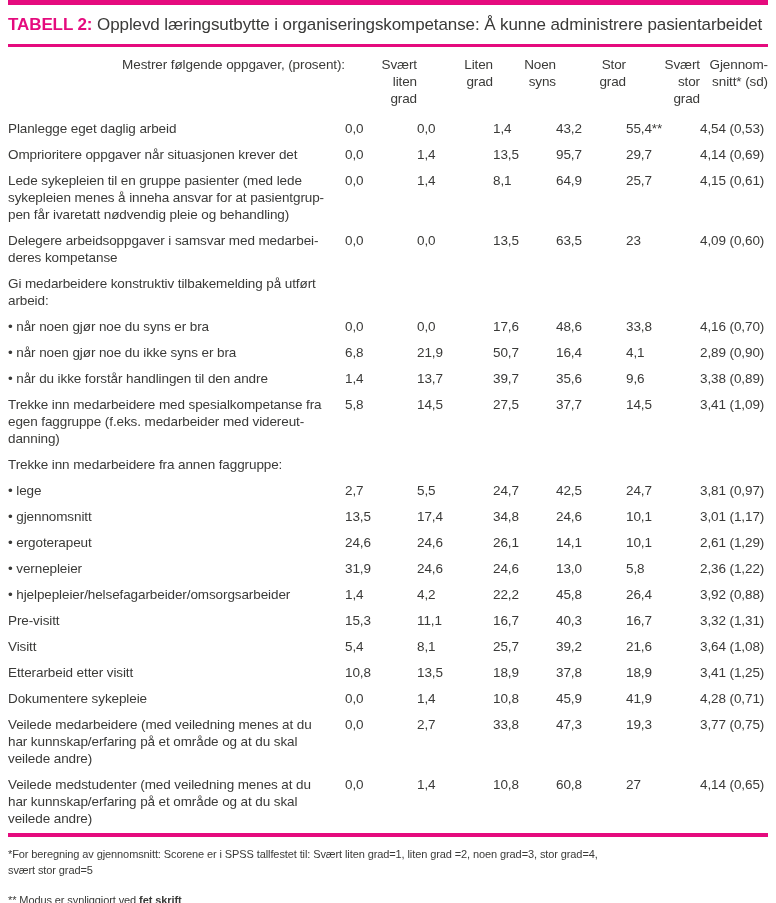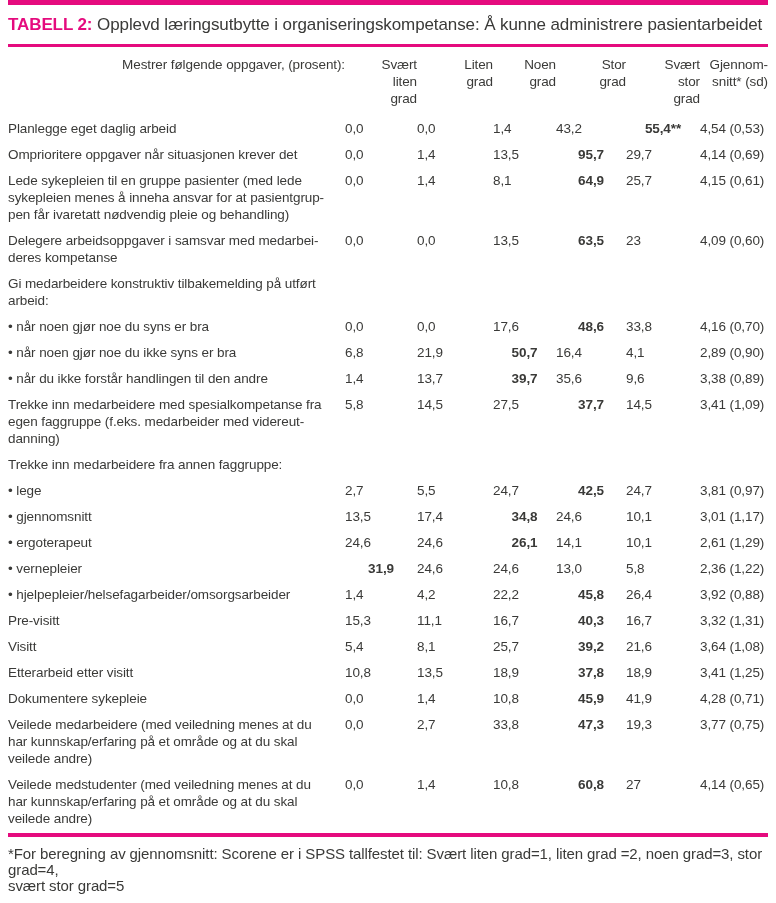--- a/index.html
+++ b/index.html
@@ -49,23 +49,23 @@
     line-height:17px;
     letter-spacing:-0.1px;
   }
   tbody td{
     vertical-align:top;
     padding:4.5px 0;
     line-height:17px;
     letter-spacing:-0.1px;
   }
   td.task{white-space:pre-line;padding-right:6px;}
-  td.bold{font-weight:bold;text-align:center;}
+  td.bold{font-weight:normal;}
   .footnote{
-    font-size:15px;
+    font-size:11px;
     line-height:16px;
     white-space:pre-line;
     margin:9px 0 0 0;
     letter-spacing:-0.1px;
   }
   .footnote + .footnote{margin-top:14px;}
 </style>
 </head>
 <body>
 
@@ -92,21 +92,21 @@
     </colgroup>
     <thead>
       <tr>
         <th>Mestrer følgende oppgaver, (prosent):</th>
         <th>Svært
 liten
 grad</th>
         <th>Liten
 grad</th>
         <th>Noen
-grad</th>
+syns</th>
         <th>Stor
 grad</th>
         <th>Svært
 stor
 grad</th>
         <th>Gjennom-
 snitt* (sd)</th>
       </tr>
     </thead>
     <tbody id="table-body">

